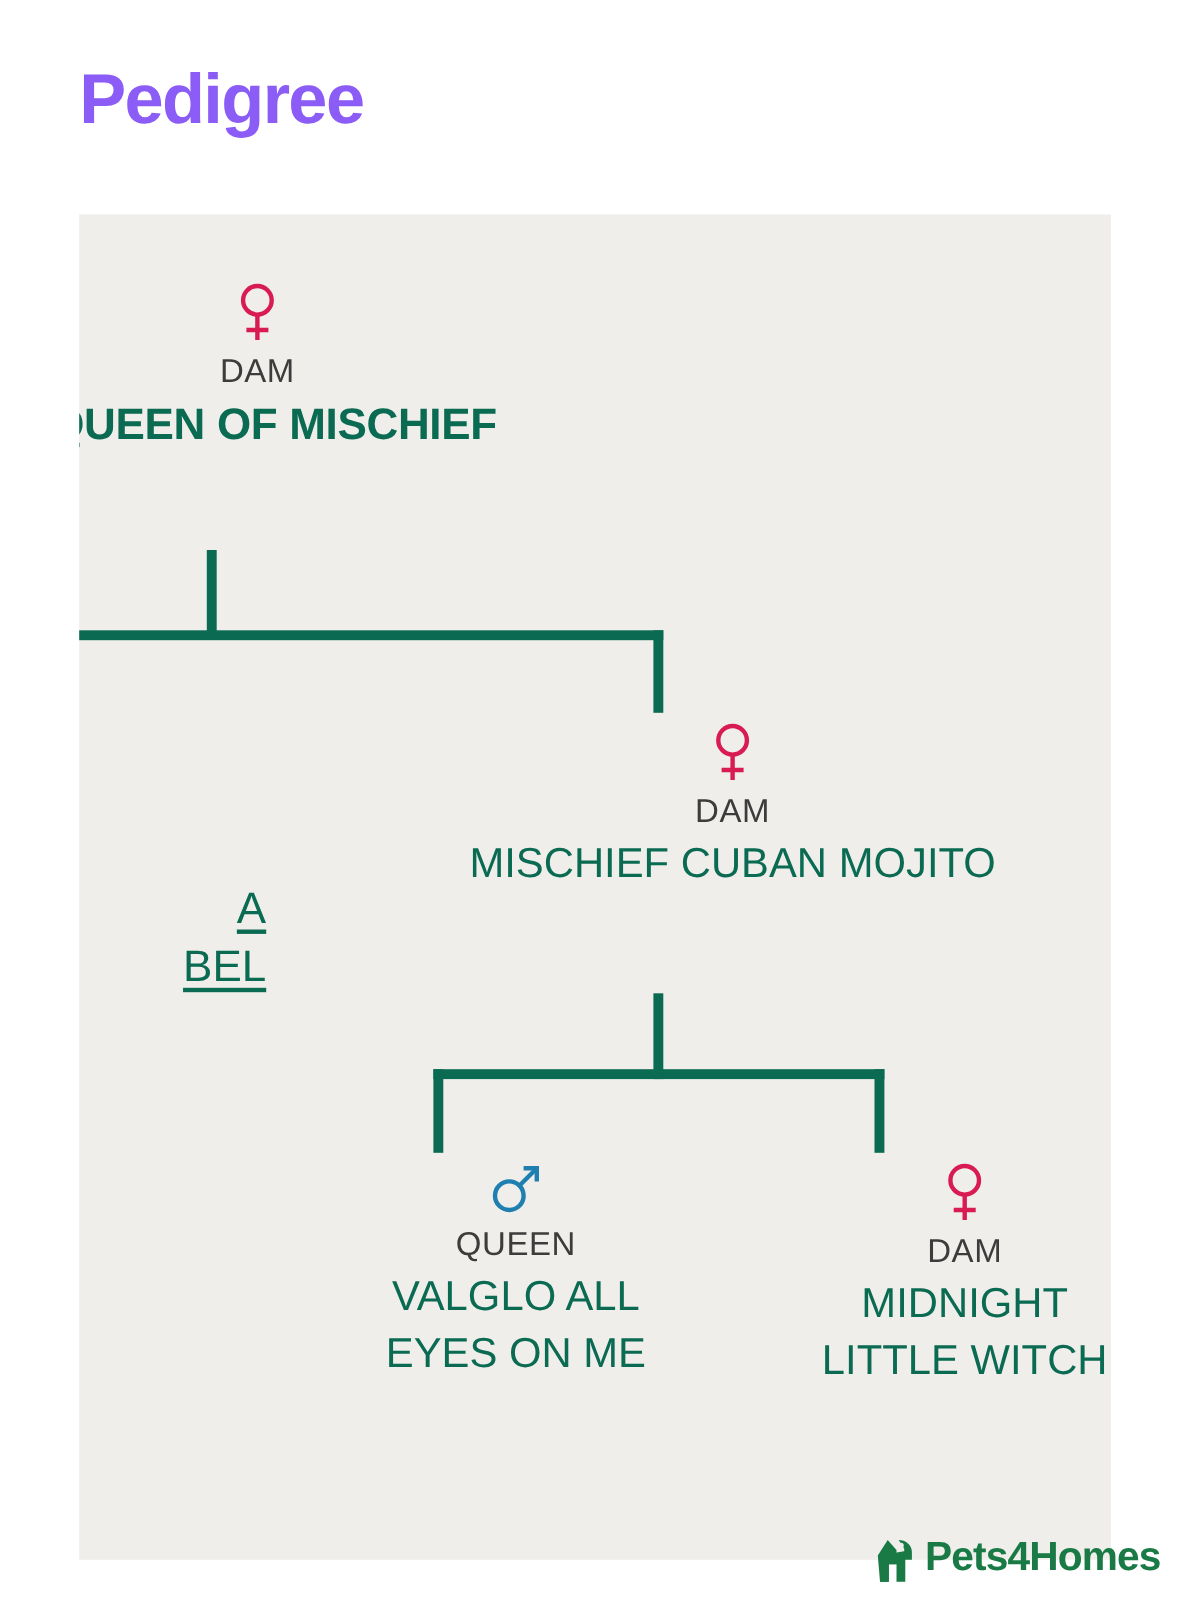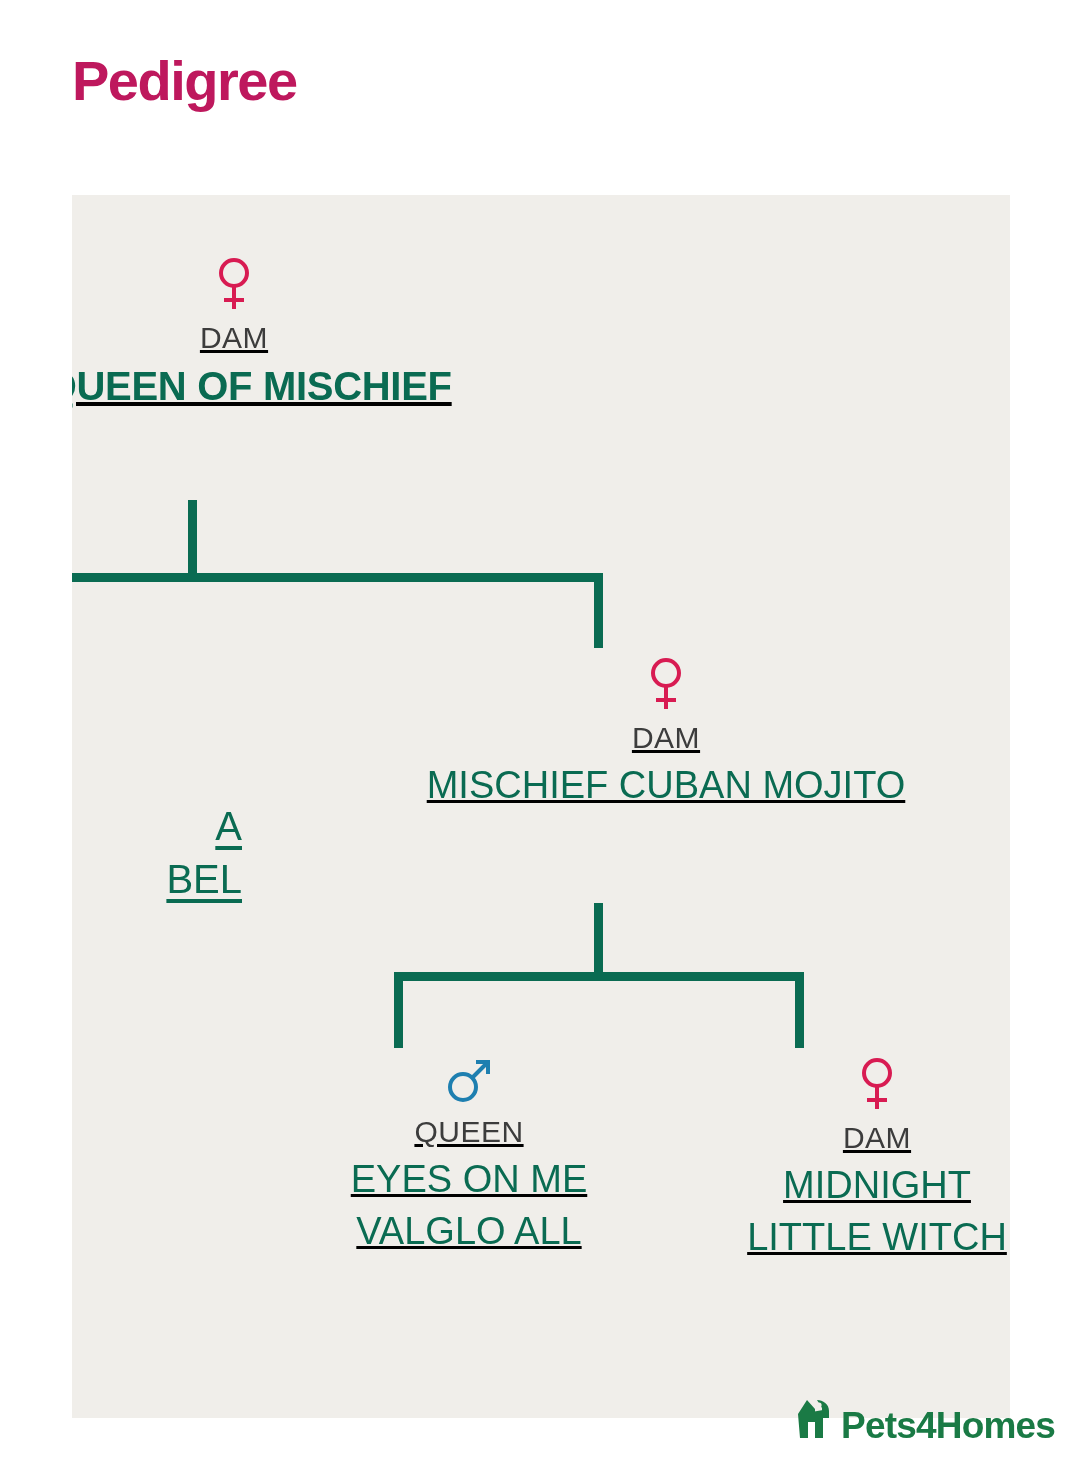--- a/index.html
+++ b/index.html
@@ -13,44 +13,43 @@
     font-family: "Liberation Sans", sans-serif;
     overflow: hidden;
     position: relative;
   }
 
   
   #page-title {
     position: absolute;
     left: 72px;
     top: 14px;
-    font-size: 56px;
+    font-size: 64px;
     font-weight: bold;
-    color: #be185d;
+    color: #8b5cf6;
     letter-spacing: -1.5px;
     line-height: 1.05;
     white-space: nowrap;
   }
 
   
   #pedigree-panel {
     position: absolute;
     left: 72px;
     top: 195px;
     width: 938px;
     height: 1223px;
     background: #f0eeea;
     overflow: hidden;
   }
 
   
   .node {
     position: absolute;
     text-align: center;
-    text-decoration: underline;
   }
   .node .gender-icon {
     display: block;
     line-height: 1;
     font-weight: normal;
   }
   .gender-icon svg { display: block; margin: 0 auto; }
 
   .node .role-label {
     display: block;
@@ -137,21 +136,21 @@
   #c2-bar   { left: 322px; top: 777px;  width: 410px; }
   #c2-left  { left: 322px; top: 777px;  height: 76px; }
   #c2-right { left: 723px; top: 777px;  height: 76px; }
 
   
   #brand-logo {
     position: absolute;
     left: 795px;
     top: 1396px;
     display: flex;
-    align-items: flex-end;
+    align-items: flex-start;
     gap: 6px;
   }
   #brand-logo .brand-name {
     font-size: 37px;
     font-weight: bold;
     color: #1a7a45;
     letter-spacing: -0.8px;
     line-height: 1;
   }
 </style>
@@ -202,22 +201,22 @@
 
   <div class="node" id="node-sire-3">
     <span class="gender-icon">
       <svg width="52" height="52" viewBox="0 0 52 52" aria-hidden="true">
         <circle cx="20" cy="32" r="13" fill="none" stroke="#1e7fb0" stroke-width="4"></circle>
         <line x1="30" y1="22" x2="45" y2="7" stroke="#1e7fb0" stroke-width="4"></line>
         <polyline points="33,7 45,7 45,19" fill="none" stroke="#1e7fb0" stroke-width="4"></polyline>
       </svg>
     </span>
     <span class="role-label">QUEEN</span>
+    <span class="animal-name">VALGLO ALL</span>
     <span class="animal-name">EYES ON ME</span>
-    <span class="animal-name">VALGLO ALL</span>
   </div>
 
   <div class="node" id="node-dam-4">
     <span class="gender-icon">
       <svg width="44" height="58" viewBox="0 0 44 58" aria-hidden="true">
         <circle cx="22" cy="18" r="13" fill="none" stroke="#d81b52" stroke-width="4"></circle>
         <line x1="22" y1="31" x2="22" y2="54" stroke="#d81b52" stroke-width="4"></line>
         <line x1="12" y1="45" x2="32" y2="45" stroke="#d81b52" stroke-width="4"></line>
       </svg>
     </span>

